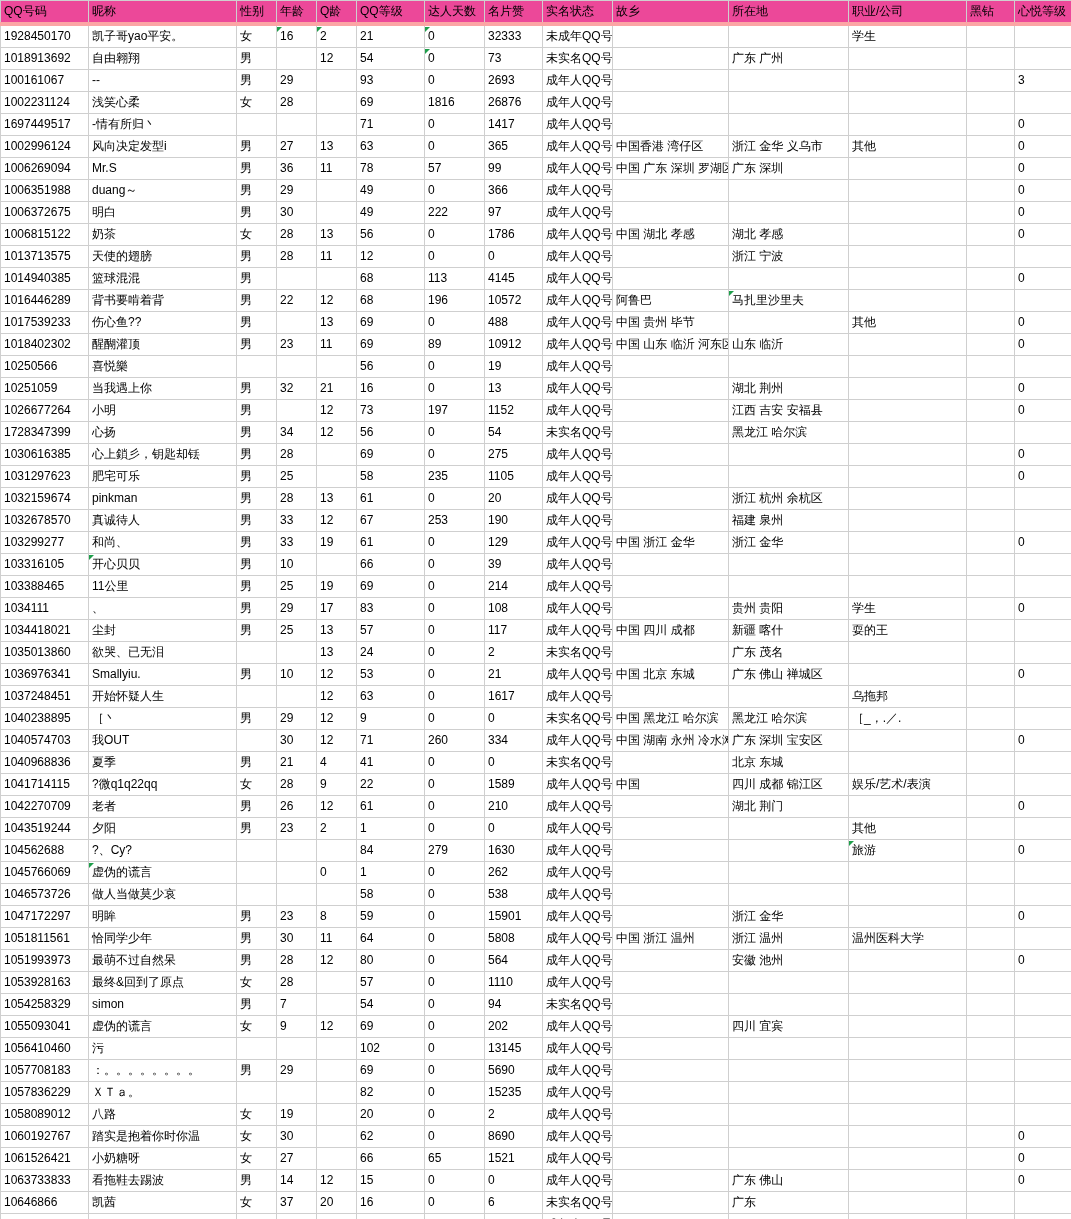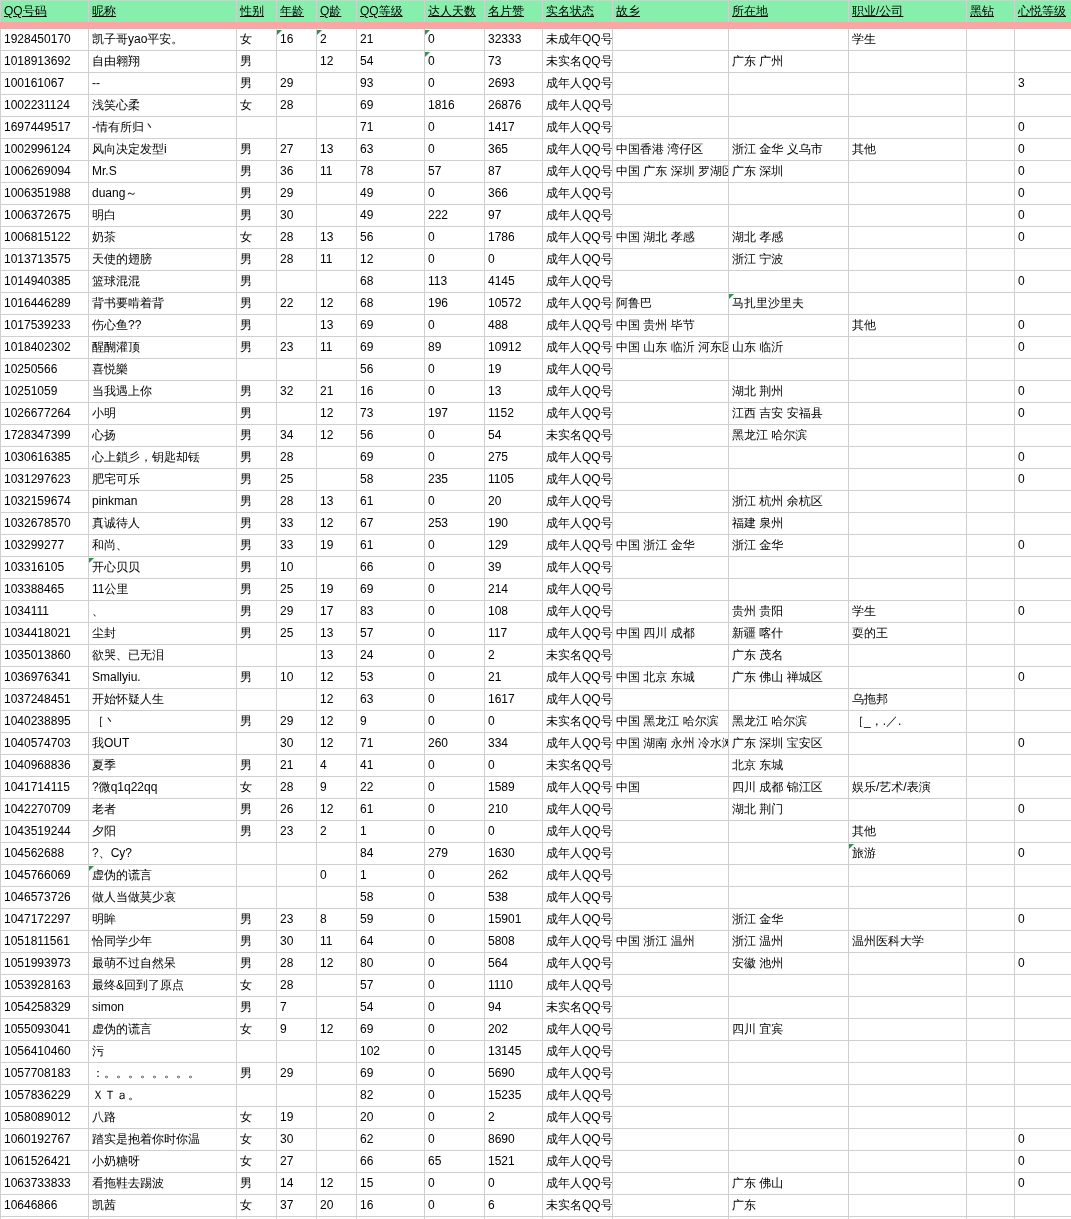--- a/index.html
+++ b/index.html
@@ -24,24 +24,23 @@
     height: 19px;
     line-height: 17px;
     overflow: hidden;
     white-space: nowrap;
     text-align: left;
     font-weight: normal;
     font-size: 12px;
     vertical-align: middle;
   }
   table.sheet thead th {
-    background: #86efac;
+    background: #ec4899;
     color: #000000;
-    border-bottom: 7px solid #fca5a5;
-    text-decoration: underline;
+    border-bottom: 4px solid #fca5a5;
   }
   
   col.c0 { width: 88px; }
   col.c1 { width: 148px; }
   col.c2 { width: 40px; }
   col.c3 { width: 40px; }
   col.c4 { width: 40px; }
   col.c5 { width: 68px; }
   col.c6 { width: 60px; }
   col.c7 { width: 58px; }
@@ -382,21 +381,21 @@
         <td>
           <span class="cell-wrap"><span>11</span></span>
         </td>
         <td>
           <span class="cell-wrap"><span>78</span></span>
         </td>
         <td>
           <span class="cell-wrap"><span>57</span></span>
         </td>
         <td>
-          <span class="cell-wrap"><span>87</span></span>
+          <span class="cell-wrap"><span>99</span></span>
         </td>
         <td>
           <span class="cell-wrap"><span>成年人QQ号</span></span>
         </td>
         <td>
           <span class="cell-wrap"><span>中国 广东 深圳 罗湖区</span></span>
         </td>
         <td>
           <span class="cell-wrap"><span>广东 深圳</span></span>
         </td>

